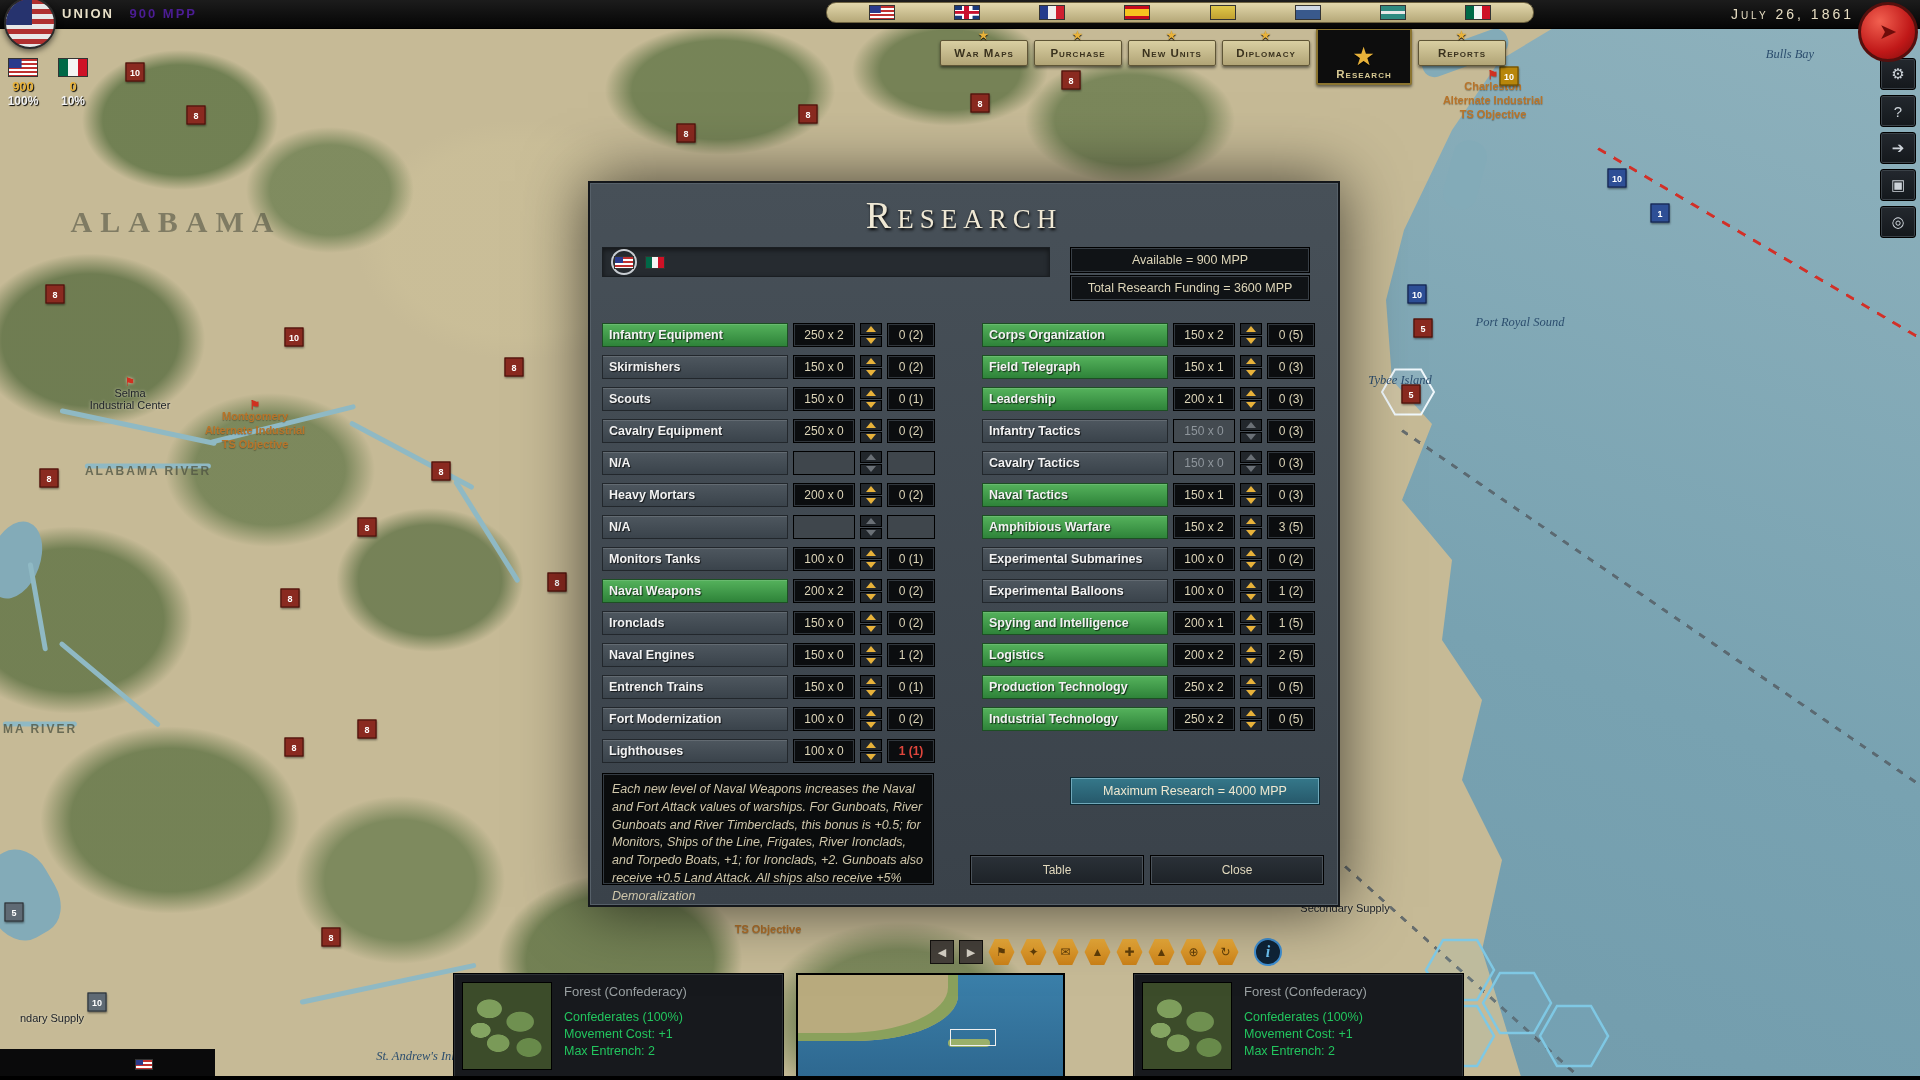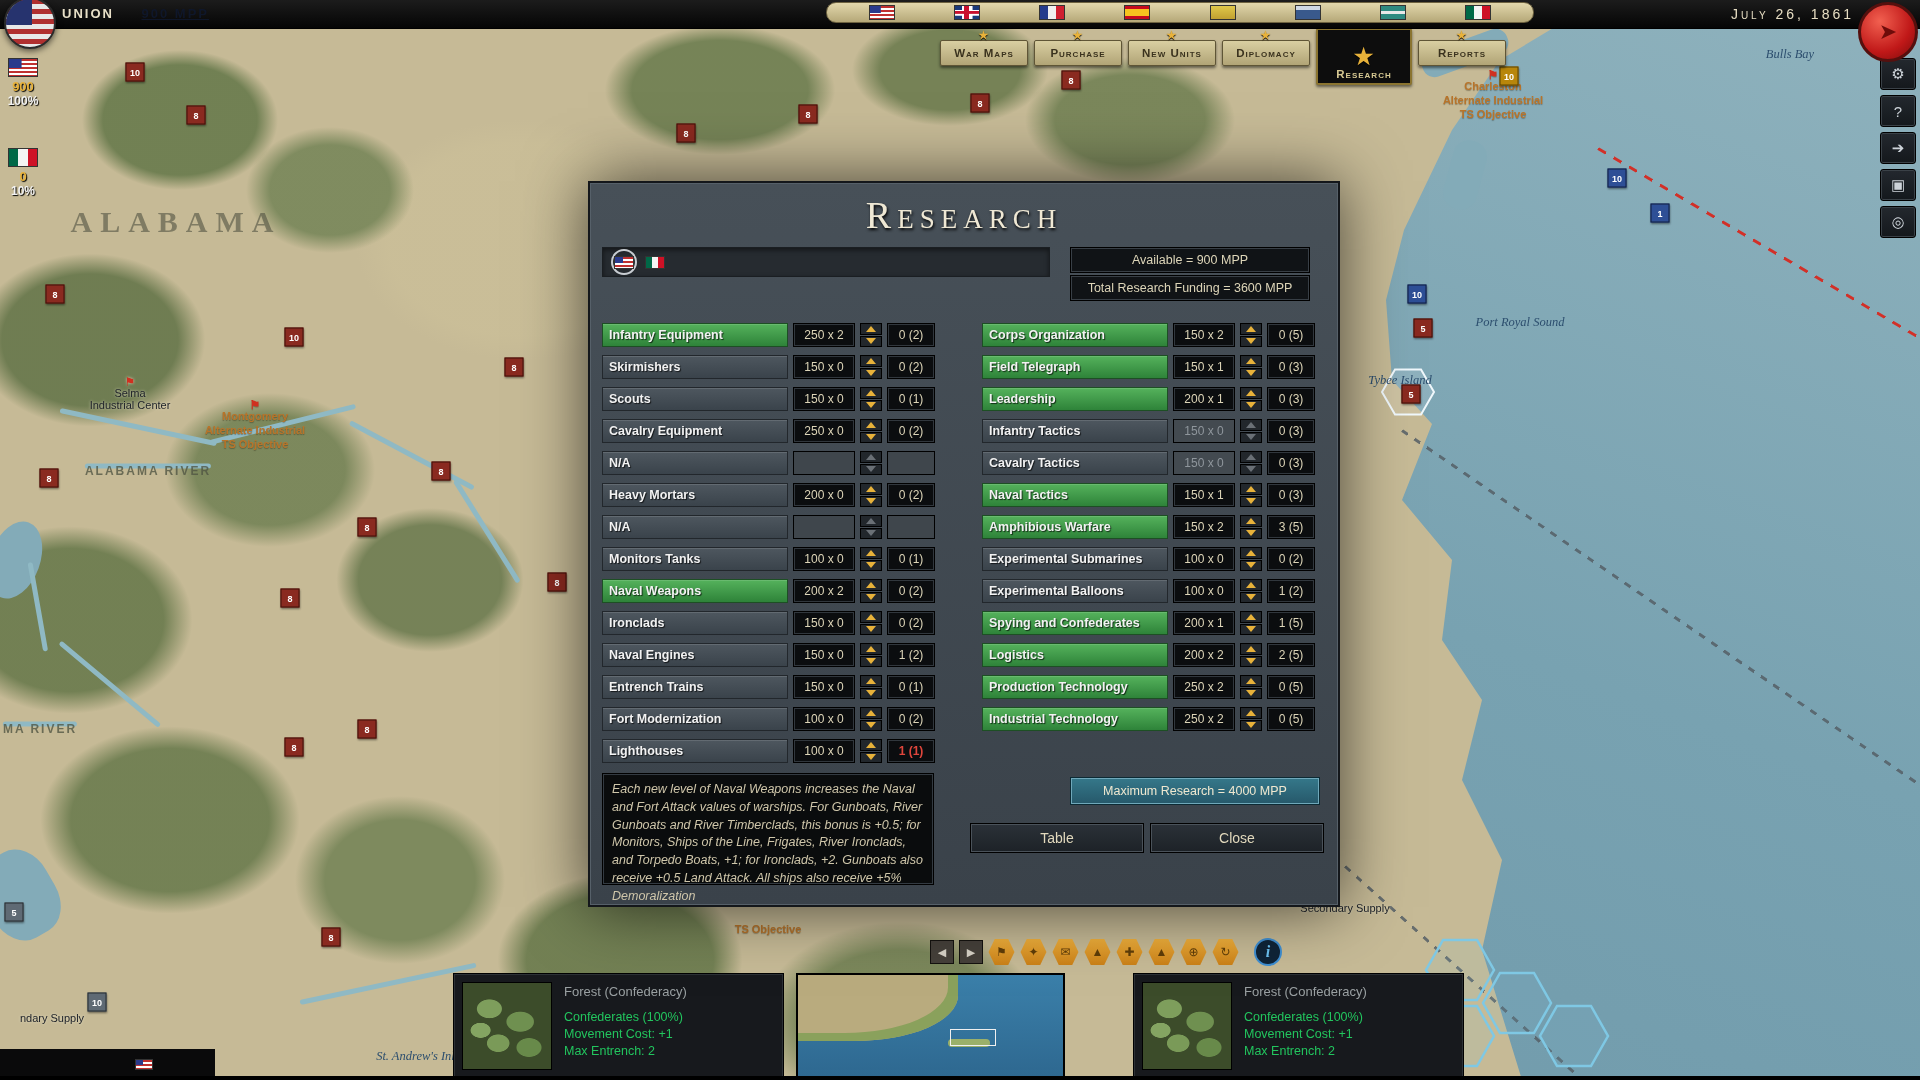--- a/index.html
+++ b/index.html
@@ -68,21 +68,21 @@
 
   
   .topbar{position:absolute;left:0;top:0;width:100%;height:28px;z-index:70;
     background:linear-gradient(#1c1c1c,#050505);border-bottom:1px solid #000;}
   .union-roundel{position:absolute;left:4px;top:-3px;width:48px;height:48px;border-radius:50%;z-index:72;
     border:2px solid #2b2b2b;overflow:hidden;box-shadow:0 2px 6px rgba(0,0,0,.6);
     background:repeating-linear-gradient(180deg,#b03030 0 5px,#e8e8e8 5px 10px);}
   .union-roundel::after{content:"";position:absolute;left:0;top:0;width:55%;height:55%;background:#26336e;}
   .fac{position:absolute;left:62px;top:6px;z-index:71;font-size:13px;letter-spacing:2px;color:#e8e0c8;
     text-transform:uppercase;font-weight:bold;}
-  .fac .mpp{color:#0f172a;margin-left:22px;text-decoration:underline;}
+  .fac .mpp{color:#4c1d95;margin-left:10px;}
   .nations{position:absolute;left:826px;top:2px;width:708px;height:21px;z-index:71;box-sizing:border-box;
     background:linear-gradient(#e2d7ac,#b5a878);border:1px solid #6d6240;border-radius:10px;
     display:flex;align-items:center;justify-content:space-around;padding:0 12px;}
   .date{position:absolute;right:66px;top:6px;font-variant:small-caps;letter-spacing:3px;font-size:14px;
     color:#e6ddc2;z-index:71;}
   .turn-btn{position:absolute;right:2px;top:2px;width:54px;height:54px;border-radius:50%;z-index:72;
     background:radial-gradient(circle at 35% 30%,#f26050,#c01818 60%,#7a0c0c);border:3px solid #55100e;
     display:flex;align-items:center;justify-content:center;color:#6e0c0a;font-size:22px;cursor:pointer;}
 
   .flag{display:inline-block;width:26px;height:15px;border:1px solid #333;box-sizing:border-box;}
@@ -108,21 +108,21 @@
     border:1px solid #5f5536;border-radius:2px;display:flex;align-items:center;justify-content:center;
     font-size:11.5px;font-weight:bold;font-variant:small-caps;letter-spacing:1px;color:#3a321e;
     box-shadow:0 2px 3px rgba(0,0,0,.5);cursor:pointer;margin-top:12px;}
   .pennant{position:absolute;top:-12px;left:50%;transform:translateX(-50%);font-size:11px;color:#e8b23a;
     text-shadow:0 1px 1px #000;}
   .menu-btn.active{width:92px;height:50px;margin-top:0;background:#0d0d0d;border:2px solid #8a7430;
     flex-direction:column;color:#d6c892;justify-content:flex-end;padding-bottom:3px;}
   .menu-btn.active .pennant{position:static;transform:none;font-size:22px;line-height:22px;}
 
   
-  .res-col{position:absolute;left:4px;top:58px;z-index:40;display:flex;flex-direction:column;gap:40px;align-items:center;}
+  .res-col{position:absolute;left:4px;top:58px;z-index:40;display:flex;flex-direction:row;gap:12px;align-items:center;}
   .res-badge{display:flex;flex-direction:column;align-items:center;width:38px;cursor:pointer;}
   .res-val{color:#e8b23a;font-size:13px;font-weight:bold;text-shadow:1px 1px 1px #000;margin-top:2px;}
   .res-pct{color:#f2f2f2;font-size:12px;font-weight:bold;text-shadow:1px 1px 1px #000;}
   .side-toolbar{position:absolute;right:4px;top:58px;z-index:40;display:flex;flex-direction:column;gap:5px;}
   .tool-btn{width:34px;height:30px;background:linear-gradient(#23282e,#14181c);border:1px solid #000;
     box-shadow:inset 0 0 0 1px #3a4147;color:#cdd3d9;display:flex;align-items:center;justify-content:center;
     font-size:15px;border-radius:3px;cursor:pointer;}
 
   
   .dialog{position:absolute;left:588px;top:181px;width:748px;height:722px;z-index:60;
@@ -163,22 +163,22 @@
   .sbtn.dn::after{border-top:6px solid #e8b23a;}
   .rspin.na .sbtn.up::after,.rspin.dim .sbtn.up::after{border-bottom-color:#6a7076;}
   .rspin.na .sbtn.dn::after,.rspin.dim .sbtn.dn::after{border-top-color:#6a7076;}
   .desc-box{position:absolute;left:12px;top:590px;width:332px;height:112px;background:#0a0c0d;
     border:1px solid #000;box-shadow:inset 0 0 0 1px #333a41;color:#cfc6aa;font-style:italic;
     font-size:12.5px;line-height:1.42;padding:7px 9px;box-sizing:border-box;}
   .max-box{position:absolute;left:480px;top:594px;width:248px;height:26px;
     background:linear-gradient(#35788a,#26586a);border:1px solid #0c2a34;
     box-shadow:inset 0 0 0 1px #6fa8ba;color:#efe8d0;font-size:12.5px;display:flex;align-items:center;
     justify-content:center;}
-  .dlg-btn{position:absolute;top:640px;width:172px;height:28px;background:linear-gradient(#2b3138,#1d2227);
-    border:1px solid #000;box-shadow:inset 0 0 0 1px #4a525a;color:#e2d9bd;font-size:14px;
+  .dlg-btn{position:absolute;top:672px;width:172px;height:28px;background:linear-gradient(#2b3138,#1d2227);
+    border:1px solid #000;box-shadow:inset 0 0 0 1px #4a525a;color:#e2d9bd;font-size:12px;
     display:flex;align-items:center;justify-content:center;cursor:pointer;}
   #btn-table{left:380px;} #btn-close{left:560px;}
 
   
   .hexrow{position:absolute;left:930px;top:938px;display:flex;align-items:center;gap:5px;z-index:56;}
   .nav-btn{width:22px;height:22px;background:#45403a;border:1px solid #14120f;color:#d8d3c8;display:flex;
     align-items:center;justify-content:center;font-size:11px;cursor:pointer;}
   .hex-btn{width:27px;height:27px;clip-path:polygon(25% 2%,75% 2%,98% 50%,75% 98%,25% 98%,2% 50%);
     background:linear-gradient(#f2b13c,#c97f16);display:flex;align-items:center;justify-content:center;
     font-size:12px;color:#5f3d08;cursor:pointer;}
@@ -567,21 +567,21 @@
       <div class="rrow">
         <div class="rlabel normal">Experimental Balloons</div>
         <div class="rcost normal">100 x 0</div>
         <div class="rspin normal">
           <div class="sbtn up"></div>
           <div class="sbtn dn"></div>
         </div>
         <div class="rval normal">1 (2)</div>
       </div>
       <div class="rrow">
-        <div class="rlabel active">Spying and Confederates</div>
+        <div class="rlabel active">Spying and Intelligence</div>
         <div class="rcost active">200 x 1</div>
         <div class="rspin active">
           <div class="sbtn up"></div>
           <div class="sbtn dn"></div>
         </div>
         <div class="rval active">1 (5)</div>
       </div>
       <div class="rrow">
         <div class="rlabel active">Logistics</div>
         <div class="rcost active">200 x 2</div>

